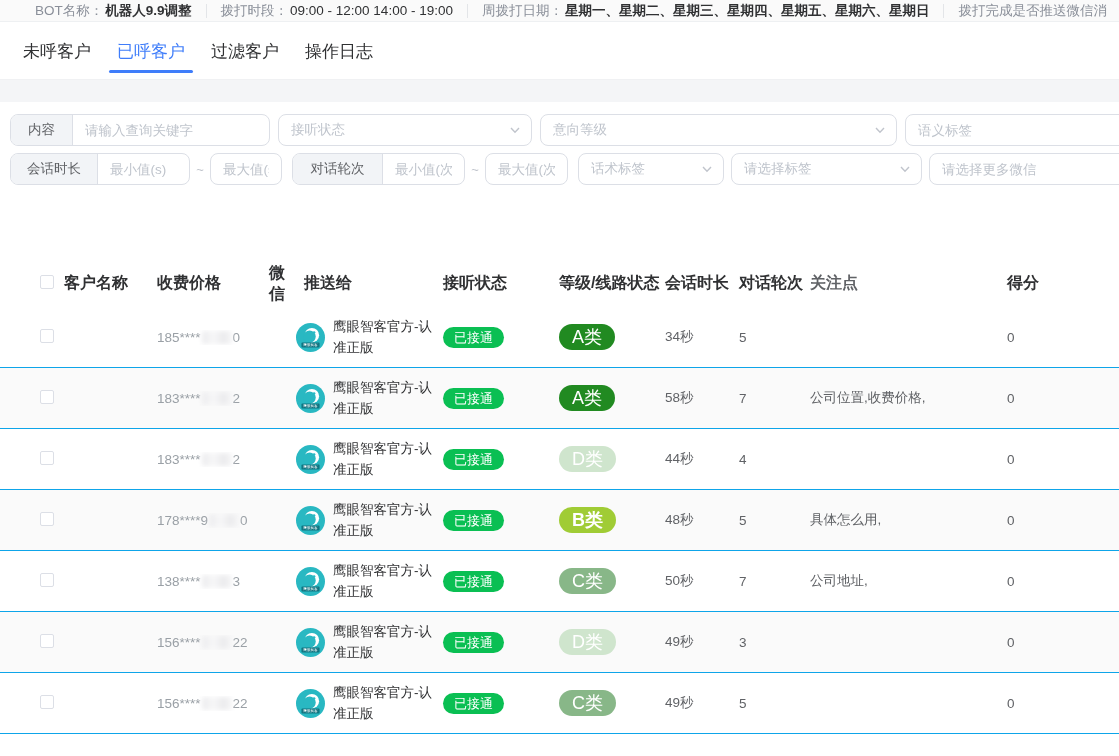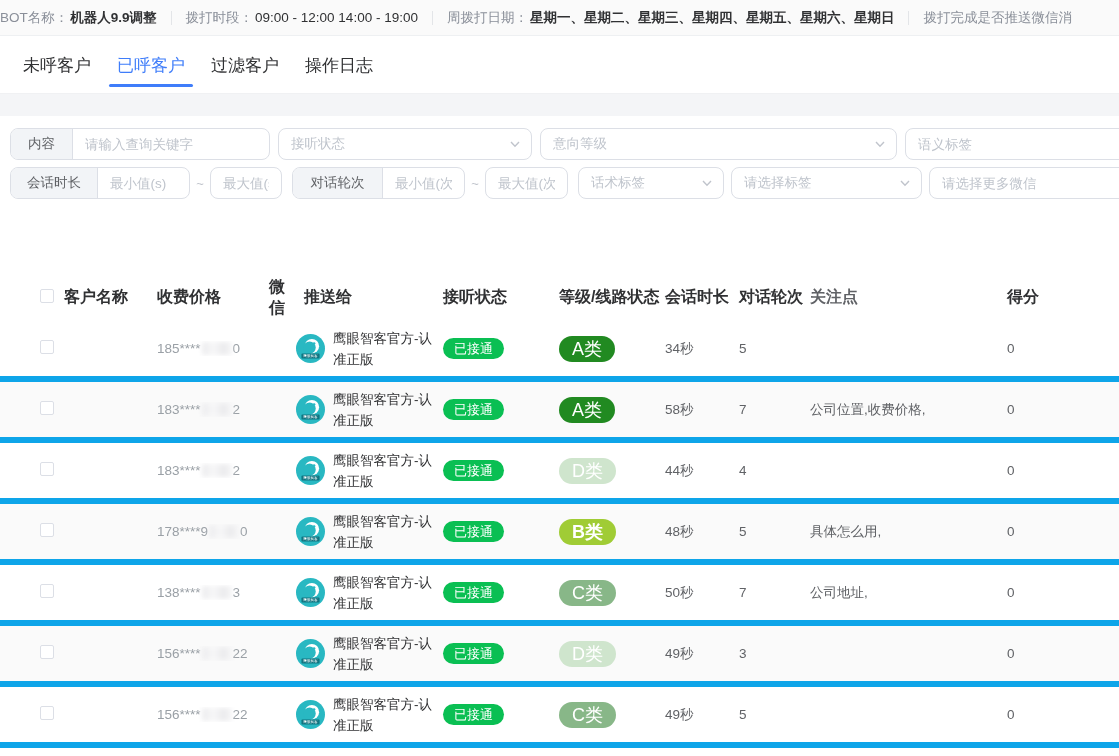--- a/index.html
+++ b/index.html
@@ -1,22 +1,22 @@
 <!DOCTYPE html>
 <html><head>
 <meta charset="utf-8">
 <style>
   * { margin:0; padding:0; box-sizing:border-box; }
   html,body { width:1119px; height:756px; overflow:hidden; background:#fff; }
   body { font-family:"Liberation Sans","DejaVu Sans",sans-serif; color:#303133; }
   .app { width:1119px; height:756px; overflow:hidden; background:#fff; }
 
   
-  .topbar { height:36px; background:#fafafa; border-bottom:1px solid #eef0f2;
-            display:flex; align-items:center; padding-left:0; white-space:nowrap; font-size:13.5px; }
+  .topbar { height:22px; background:#fafafa; border-bottom:1px solid #eef0f2;
+            display:flex; align-items:center; padding-left:35px; white-space:nowrap; font-size:13.5px; }
   .topbar .grp { display:flex; align-items:center; }
   .topbar .lbl { color:#8a8f99; }
   .topbar .val { color:#303133; font-weight:bold; margin-left:2px; }
   .topbar .val.normal { font-weight:normal; }
   .topbar .divider { width:1px; height:14px; background:#e3e5e8; margin:0 14px; }
 
   
   .tabs { height:58px; display:flex; align-items:center; padding-left:10px; background:#fff;
           border-bottom:1px solid #f0f1f3; position:relative; }
   .tab { font-size:17px; color:#303133; margin:0 11px; padding:18px 2px 16px; cursor:pointer; position:relative; }
@@ -38,21 +38,21 @@
   .select { justify-content:space-between; padding:0 10px 0 12px; color:#bfc4cc; cursor:pointer; }
   .chev { width:12px; height:12px; flex:none; }
   .tilde { color:#c0c4cc; width:20px; text-align:center; font-size:13px; flex:none; }
   .ml8 { margin-left:8px; } .ml10 { margin-left:10px; } .ml7 { margin-left:7px; }
 
   
   .table { margin-top:75px; }
   .grid { display:grid; grid-template-columns:60px 88px 110px 38px 141px 120px 106px 74px 73px 195px 1fr;
           align-items:center; }
   .thead { height:47px; font-size:16px; font-weight:bold; color:#303133; }
-  .trow { height:61px; font-size:13.5px; color:#606266; border-bottom:6px solid #0ea5e9; }
+  .trow { height:61px; font-size:13.5px; color:#606266; border-bottom:1px solid #0ea5e9; }
   .trow.striped { background:#fafafa; }
   .cell { overflow:hidden; }
   .c-check { padding-left:40px; }
   .c-name { padding-left:4px; }
   .c-contact { padding-left:9px; color:#9aa0a6; }
   .c-wechat { padding-left:11px; }
   .c-push { display:flex; align-items:center; }
   .c-listen { padding-left:6px; }
   .c-level { padding-left:2px; }
   .c-duration { padding-left:2px; }

